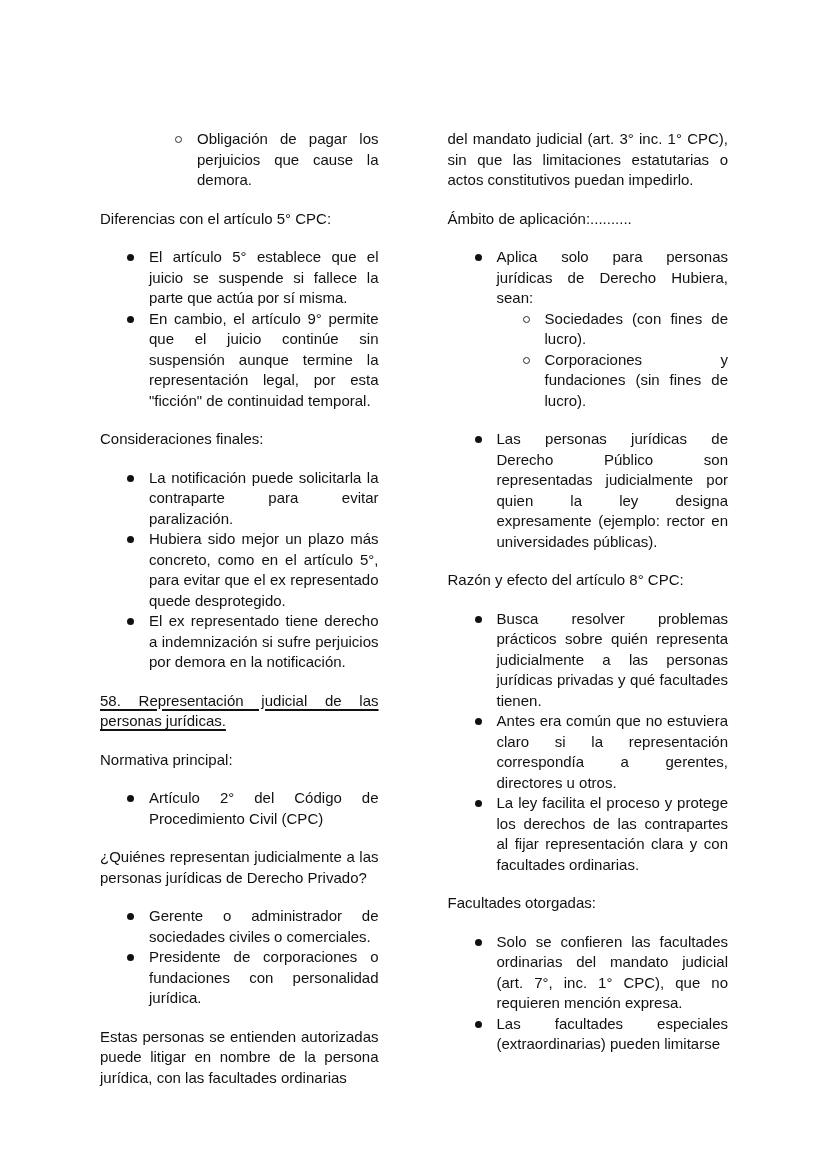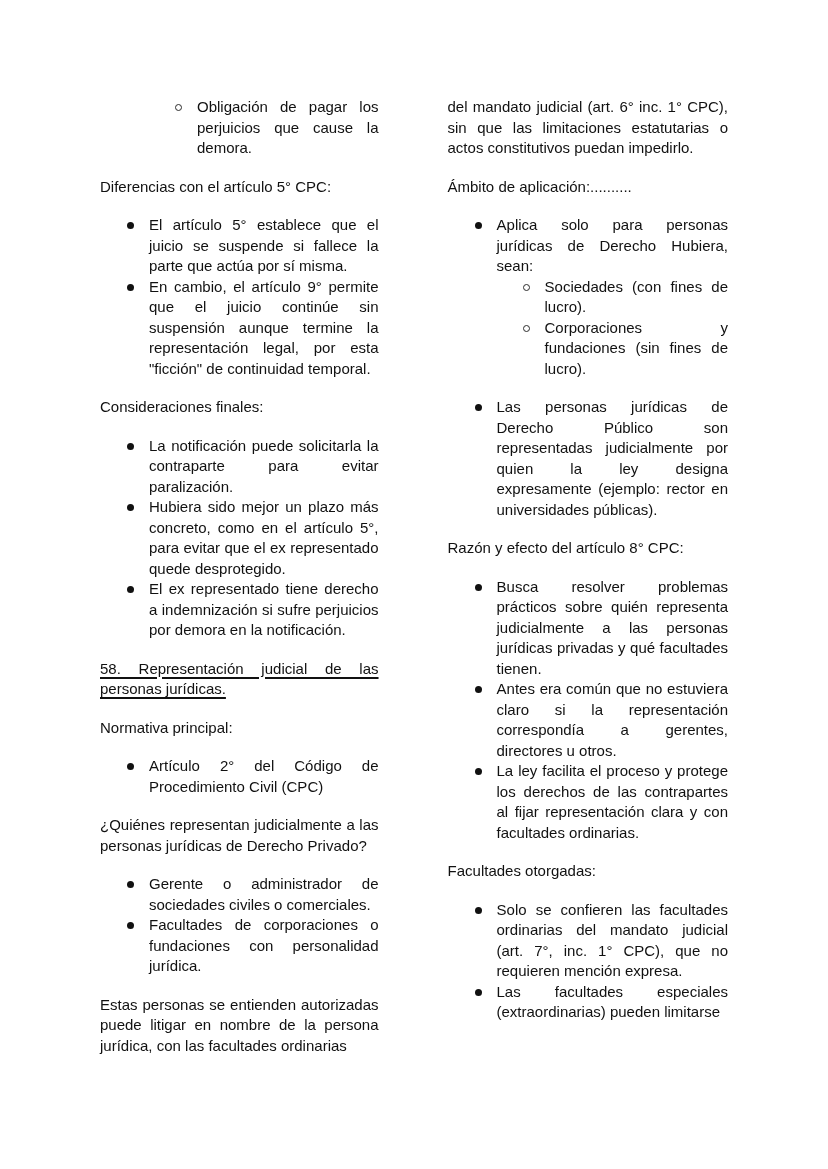--- a/index.html
+++ b/index.html
@@ -13,20 +13,21 @@
     font-family: "Liberation Sans", sans-serif;
     font-size: 15px;
     line-height: 20.5px;
     color: #111111;
     -webkit-font-smoothing: antialiased;
   }
   .columns {
     display: flex;
     padding: 97px 100px 0 100px;
     gap: 69px;
+    margin-top: 32px;
   }
   .col { display: block; }
   .col-left  { width: 289px; }
   .col-right { width: 291px; }
 
   .blk, .li { text-align: justify; margin: 0; }
   .h, .hu, .p { margin: 18px 0; }
   .h, .hu { font-weight: bold; }
   .hu {
     text-decoration: underline;
@@ -65,25 +66,25 @@
         <div class="li l1"><span class="marker"></span><span>En cambio, el artículo 9° permite que el juicio continúe </span><span class="bd">sin suspensión</span><span> aunque termine la representación legal, por esta "ficción" de continuidad temporal.</span></div>
         <div class="blk h"><span class="bd">Consideraciones finales:</span></div>
         <div class="li l1"><span class="marker"></span><span>La notificación puede solicitarla la contraparte para evitar paralización.</span></div>
         <div class="li l1"><span class="marker"></span><span>Hubiera sido mejor un plazo más concreto, como en el artículo 5°, para evitar que el ex representado quede desprotegido.</span></div>
         <div class="li l1"><span class="marker"></span><span>El ex representado tiene derecho a indemnización si sufre perjuicios por demora en la notificación.</span></div>
         <div class="blk hu"><span class="bd">58. Representación judicial de las personas jurídicas.</span></div>
         <div class="blk h"><span class="bd">Normativa principal:</span></div>
         <div class="li l1"><span class="marker"></span><span class="bd">Artículo 2° del Código de Procedimiento Civil (CPC)</span></div>
         <div class="blk h"><span class="bd">¿Quiénes representan judicialmente a las personas jurídicas de Derecho Privado?</span></div>
         <div class="li l1"><span class="marker"></span><span class="bd">Gerente o administrador</span><span> de sociedades civiles o comerciales.</span></div>
-        <div class="li l1"><span class="marker"></span><span class="bd">Facultades</span><span> de corporaciones o fundaciones con personalidad jurídica.</span></div>
+        <div class="li l1"><span class="marker"></span><span class="bd">Presidente</span><span> de corporaciones o fundaciones con personalidad jurídica.</span></div>
         <div class="blk p"><span>Estas personas se entienden autorizadas puede litigar en nombre de la persona jurídica, </span><span class="bd">con las facultades ordinarias</span></div>
       </div>
     <div class="col col-right">
-        <div class="blk p"><span class="bd">del mandato judicial</span><span> (art. 6° inc. 1° CPC), </span><span class="bd">sin que las limitaciones estatutarias o actos constitutivos puedan impedirlo</span><span>.</span></div>
+        <div class="blk p"><span class="bd">del mandato judicial</span><span> (art. 3° inc. 1° CPC), </span><span class="bd">sin que las limitaciones estatutarias o actos constitutivos puedan impedirlo</span><span>.</span></div>
         <div class="blk h"><span class="bd">Ámbito de aplicación:..........</span></div>
         <div class="li l1"><span class="marker"></span><span>Aplica solo para </span><span class="bd">personas jurídicas de Derecho Hubiera</span><span>, sean:</span></div>
         <div class="li l2"><span class="marker"></span><span>Sociedades (con fines de lucro).</span></div>
         <div class="li l2 gap"><span class="marker"></span><span>Corporaciones y fundaciones (sin fines de lucro).</span></div>
         <div class="li l1"><span class="marker"></span><span>Las </span><span class="bd">personas jurídicas de Derecho Público</span><span> son representadas judicialmente por quien la ley designa expresamente (ejemplo: rector en universidades públicas).</span></div>
         <div class="blk h"><span class="bd">Razón y efecto del artículo 8° CPC:</span></div>
         <div class="li l1"><span class="marker"></span><span>Busca resolver problemas prácticos sobre </span><span class="bd">quién representa judicialmente a las personas jurídicas privadas</span><span> y qué facultades tienen.</span></div>
         <div class="li l1"><span class="marker"></span><span>Antes era común que no estuviera claro si la representación correspondía a gerentes, directores u otros.</span></div>
         <div class="li l1"><span class="marker"></span><span>La ley </span><span class="bd">facilita el proceso y protege los derechos de las contrapartes</span><span> al fijar representación clara y con facultades ordinarias.</span></div>
         <div class="blk h"><span class="bd">Facultades otorgadas:</span></div>

